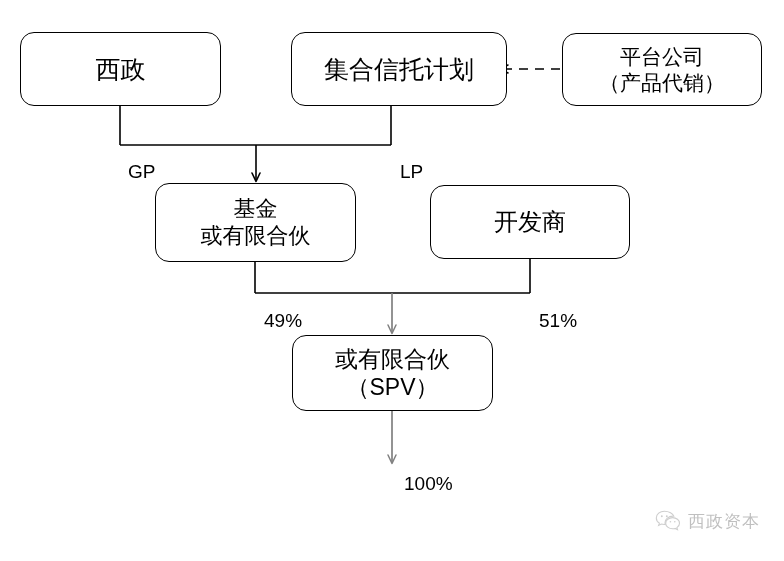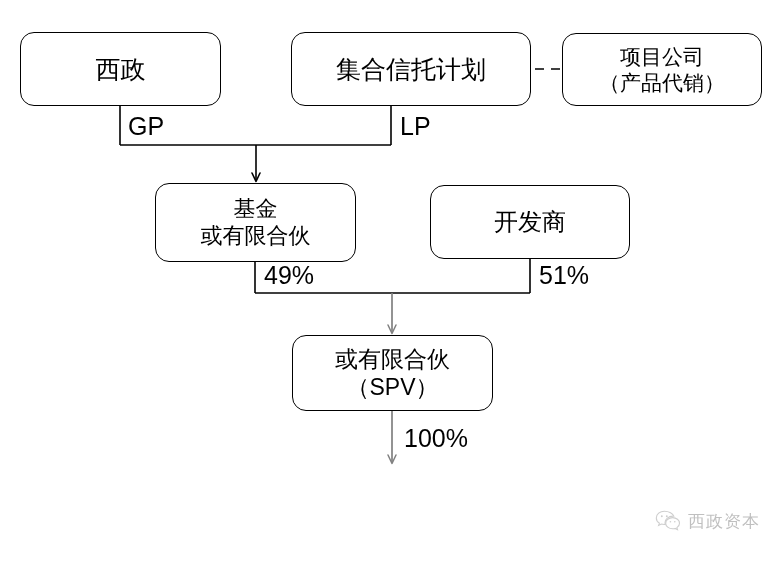--- a/index.html
+++ b/index.html
@@ -36,33 +36,34 @@
     justify-content: center;
     text-align: center;
     color: #000000;
     line-height: 1.22;
   }
   .node-line {
     display: block;
     white-space: nowrap;
   }
   .nb-xizheng       { left: 20px;  top: 32px;  width: 201px; height: 74px;  font-size: 25px; }
-  .nb-trust         { left: 291px; top: 32px;  width: 240px; height: 74px;  font-size: 25px; }
+  .nb-trust         { left: 291px; top: 32px;  width: 216px; height: 74px;  font-size: 25px; }
   .nb-wealth        { left: 562px; top: 33px;  width: 200px; height: 73px;  font-size: 21px; }
   .nb-fund          { left: 155px; top: 183px; width: 201px; height: 79px;  font-size: 22px; }
   .nb-developer     { left: 430px; top: 185px; width: 200px; height: 74px;  font-size: 24px; }
   .nb-spv           { left: 292px; top: 335px; width: 201px; height: 76px;  font-size: 23px; }
   .nb-project       { left: 292px; top: 465px; width: 201px; height: 77px;  font-size: 24px; }
 
   .edge-label {
     position: absolute;
     color: #000000;
-    font-size: 25px;
+    font-size: 19px;
     white-space: nowrap;
     line-height: 1;
+    margin-top: 48px;
   }
   .el-gp     { left: 128px; top: 114px; }
   .el-lp     { left: 400px; top: 114px; }
   .el-49     { left: 264px; top: 263px; }
   .el-51     { left: 539px; top: 263px; }
   .el-100    { left: 404px; top: 426px; }
 
   #watermark {
     position: absolute;
     left: 655px;
@@ -144,21 +145,21 @@
 
   <div class="node-box nb-xizheng">
     <span class="node-line">西政</span>
   </div>
 
   <div class="node-box nb-trust">
     <span class="node-line">集合信托计划</span>
   </div>
 
   <div class="node-box nb-wealth">
-    <span class="node-line">项目公司</span>
+    <span class="node-line">平台公司</span>
     <span class="node-line">（产品代销）</span>
   </div>
 
   <div class="node-box nb-fund">
     <span class="node-line">基金</span>
     <span class="node-line">或有限合伙</span>
   </div>
 
   <div class="node-box nb-developer">
     <span class="node-line">开发商</span>

